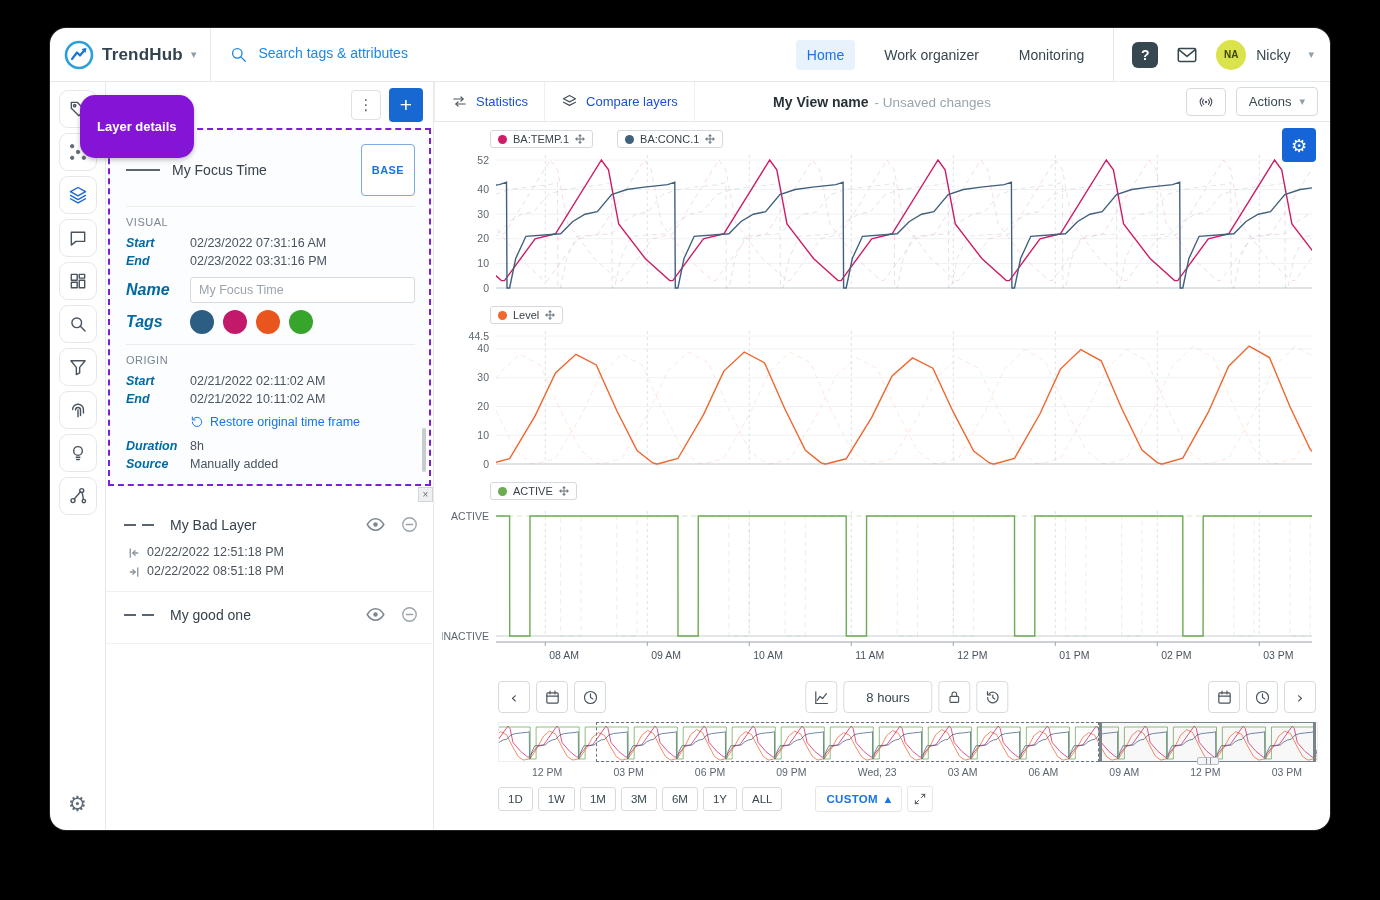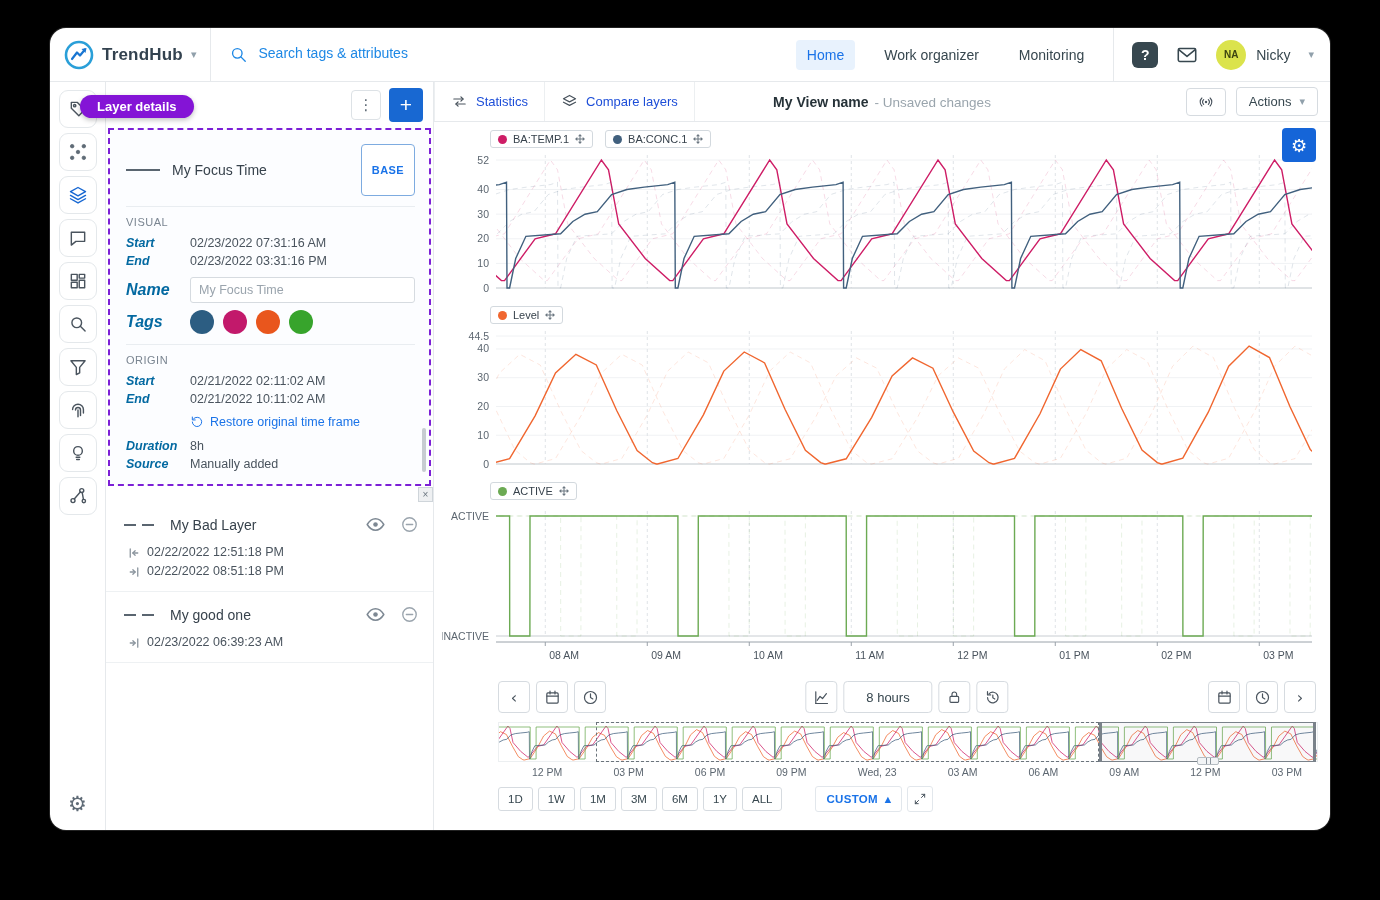--- a/index.html
+++ b/index.html
@@ -38,21 +38,21 @@
   .rail-gear { margin-top:auto; margin-bottom:14px; font-size:21px; color:#5f6b76; font-family:"DejaVu Sans",sans-serif; cursor:pointer;}
 
   
   .panel { width:328px; border-right:1px solid #e6e9ec; position:relative; background:#fff; }
   .panel-header { height:46px; display:flex; align-items:center; justify-content:flex-end; gap:8px; padding-right:10px; }
   .more-btn { width:30px; height:30px; border:1px solid #dde2e6; border-radius:4px; background:#fff; color:#5f6b76;
               font-size:15px; display:flex; align-items:center; justify-content:center; font-family:"DejaVu Sans",sans-serif; cursor:pointer;}
   .add-btn { width:34px; height:34px; border:none; border-radius:4px; background:#1868d2; color:#fff; font-size:21px;
              display:flex; align-items:center; justify-content:center; cursor:pointer; }
   .layer-tooltip { position:absolute; left:-26px; top:13px; z-index:6; background:#8414d6; color:#fff; font-size:13px;
-                   font-weight:700; padding:4px 17px; border-radius:15px; box-shadow:0 2px 5px rgba(0,0,0,.25); }
+                   font-weight:700; padding:24px 17px; border-radius:15px; box-shadow:0 2px 5px rgba(0,0,0,.25); }
   .detail-wrap { position:relative; margin:0 2px; }
   .detail-card { border:2px dashed #7c1fd6; background:#fcfdff; padding:10px 14px 10px 16px; position:relative; }
   .d-title-row { display:flex; align-items:center; gap:12px; padding:4px 0 10px; border-bottom:1px solid #e9edf1; }
   .swatch-solid { width:34px; border-top:2px solid #5a6570; }
   .d-title { font-size:14px; color:#37424c; font-weight:500; flex:1; }
   .base-badge { border:1px solid #7dabe0; color:#1a73e8; background:#fff; font-size:11px; font-weight:600;
                 border-radius:4px; padding:19px 10px; letter-spacing:.4px; cursor:pointer;}
   .sect { font-size:11px; color:#7a8591; letter-spacing:.5px; margin:9px 0 7px; }
   .d-row { display:flex; font-size:12.5px; line-height:17px; margin-bottom:1px; }
   .d-label { width:64px; color:#0369a1; font-weight:700; flex:0 0 64px;font-style:italic; }
@@ -91,21 +91,21 @@
   .tb-title span { font-size:13.5px; color:#9aa5ad; }
   .tb-right { margin-left:auto; display:flex; gap:10px; align-items:center; padding-right:12px; }
   .live-btn { width:40px; height:28px; border:1px solid #d6dbe0; border-radius:4px; background:#fff; display:flex;
               align-items:center; justify-content:center; cursor:pointer;}
   .actions-btn { border:1px solid #d6dbe0; border-radius:4px; background:#fff; font-size:13px; color:#37474f;
                  padding:6px 12px; display:flex; gap:8px; align-items:center; cursor:pointer; font-family:"Liberation Sans",sans-serif;}
 
   .charts { position:relative; padding:4px 0 0 8px; }
   .gear-btn { position:absolute; top:6px; right:14px; width:34px; height:34px; background:#1565d8; border:none; border-radius:4px;
               color:#fff; font-size:18px; font-family:"DejaVu Sans",sans-serif; cursor:pointer; z-index:5;}
-  .legend-row { display:flex; gap:12px; margin:2px 0 0 48px; height:22px; align-items:center;text-align:right; }
+  .legend-row { display:flex; gap:24px; margin:2px 0 0 48px; height:22px; align-items:center;text-align:right; }
   .chip { display:flex; align-items:center; gap:6px; border:1px solid #d3d9de; border-radius:3px; background:#fff;
           padding:2px 7px; font-size:11px; color:#37424c; cursor:pointer; }
   .chip .dot { width:9px; height:9px; border-radius:50%; }
 
   .bottom-zone { margin:4px 14px 0 64px; }
   .navrow { display:flex; align-items:center; position:relative; height:34px; }
   .nv-group { display:flex; gap:6px; }
   .nv-center { position:absolute; left:50%; transform:translateX(-50%); display:flex; gap:6px; }
   .nv-btn { min-width:32px; height:32px; border:1px solid #d6dbe0; border-radius:4px; background:#fff; display:flex;
             align-items:center; justify-content:center; color:#4a545e; cursor:pointer; font-family:"Liberation Sans",sans-serif;}
@@ -362,27 +362,20 @@
               <path d="M12 5.5C6.5 5.5 2.5 12 2.5 12s4 6.5 9.5 6.5 9.5-6.5 9.5-6.5-4-6.5-9.5-6.5z"></path>
                   <circle cx="12" cy="12" r="2.6" fill="#7d8893" stroke="none"></circle>
                 </svg>
             <svg class="ic" width="19" height="19" viewBox="0 0 24 24" style="stroke:#9aa4ad">
               <circle cx="12" cy="12" r="8.5"></circle>
                   <path d="M8 12h8"></path>
                 </svg>
           </span>
         </div>
         <div class="li-times">
-          <div class="li-time">
-                <svg class="ic" width="12" height="12" viewBox="0 0 16 16" style="stroke:#8a949d">
-                  <path d="M13 2.5v11M3 8h6.5"></path>
-                  <path d="M6.5 5l3 3-3 3"></path>
-                </svg>
-            <span>02/23/2022 06:39:23 AM</span>
-              </div>
         </div>
       </div>
     </div>
 
     <div class="main">
       <div class="toolbar">
         <button class="tb-btn">
           <svg class="ic" width="17" height="17" viewBox="0 0 24 24">
             <path d="M4 8.5h13"></path>
                 <path d="M14 5.5l3 3-3 3"></path>

